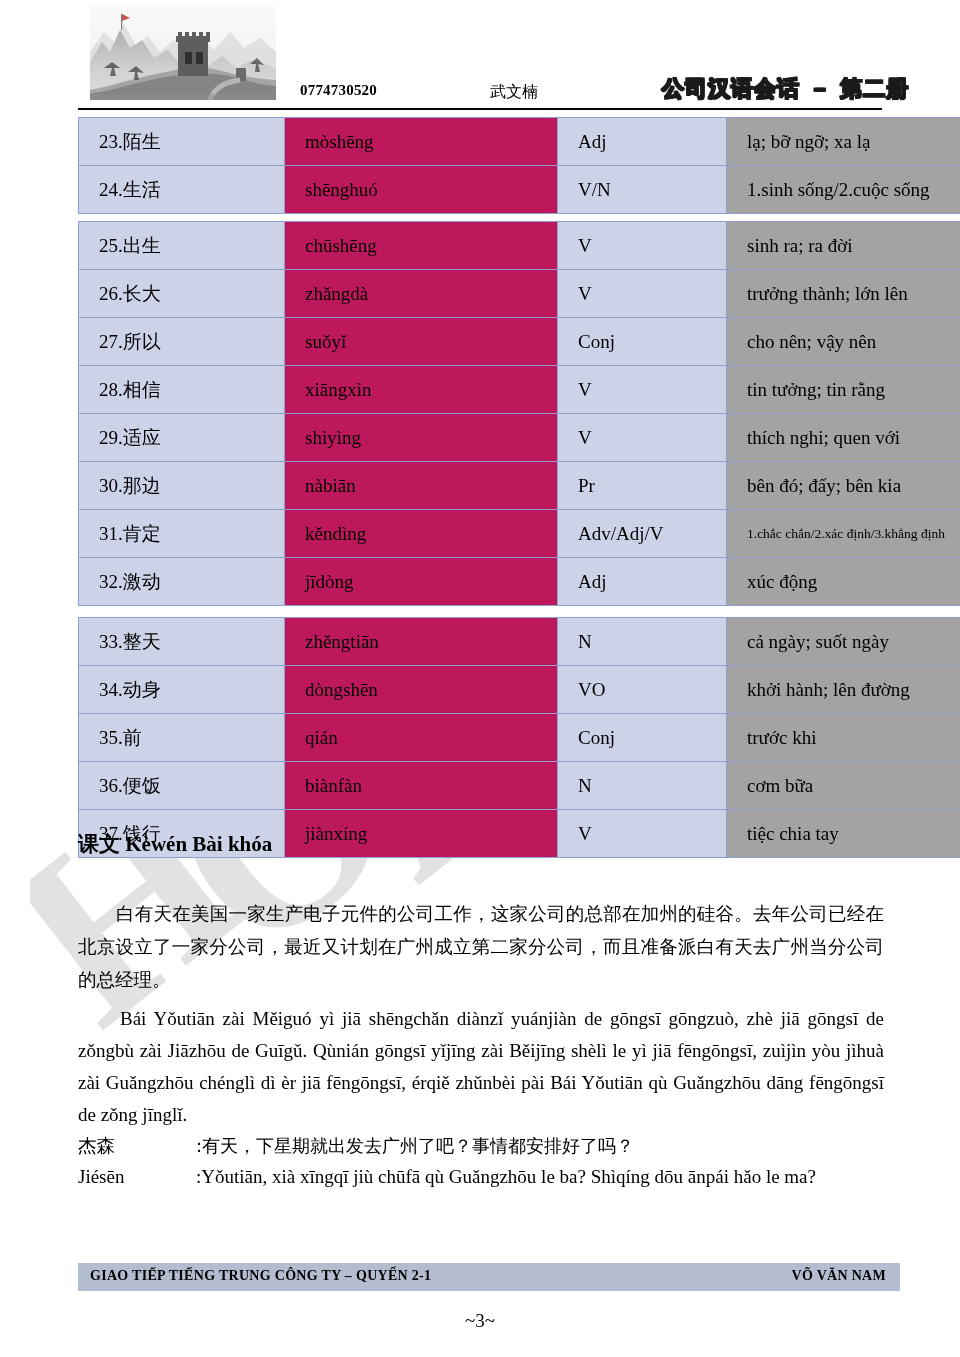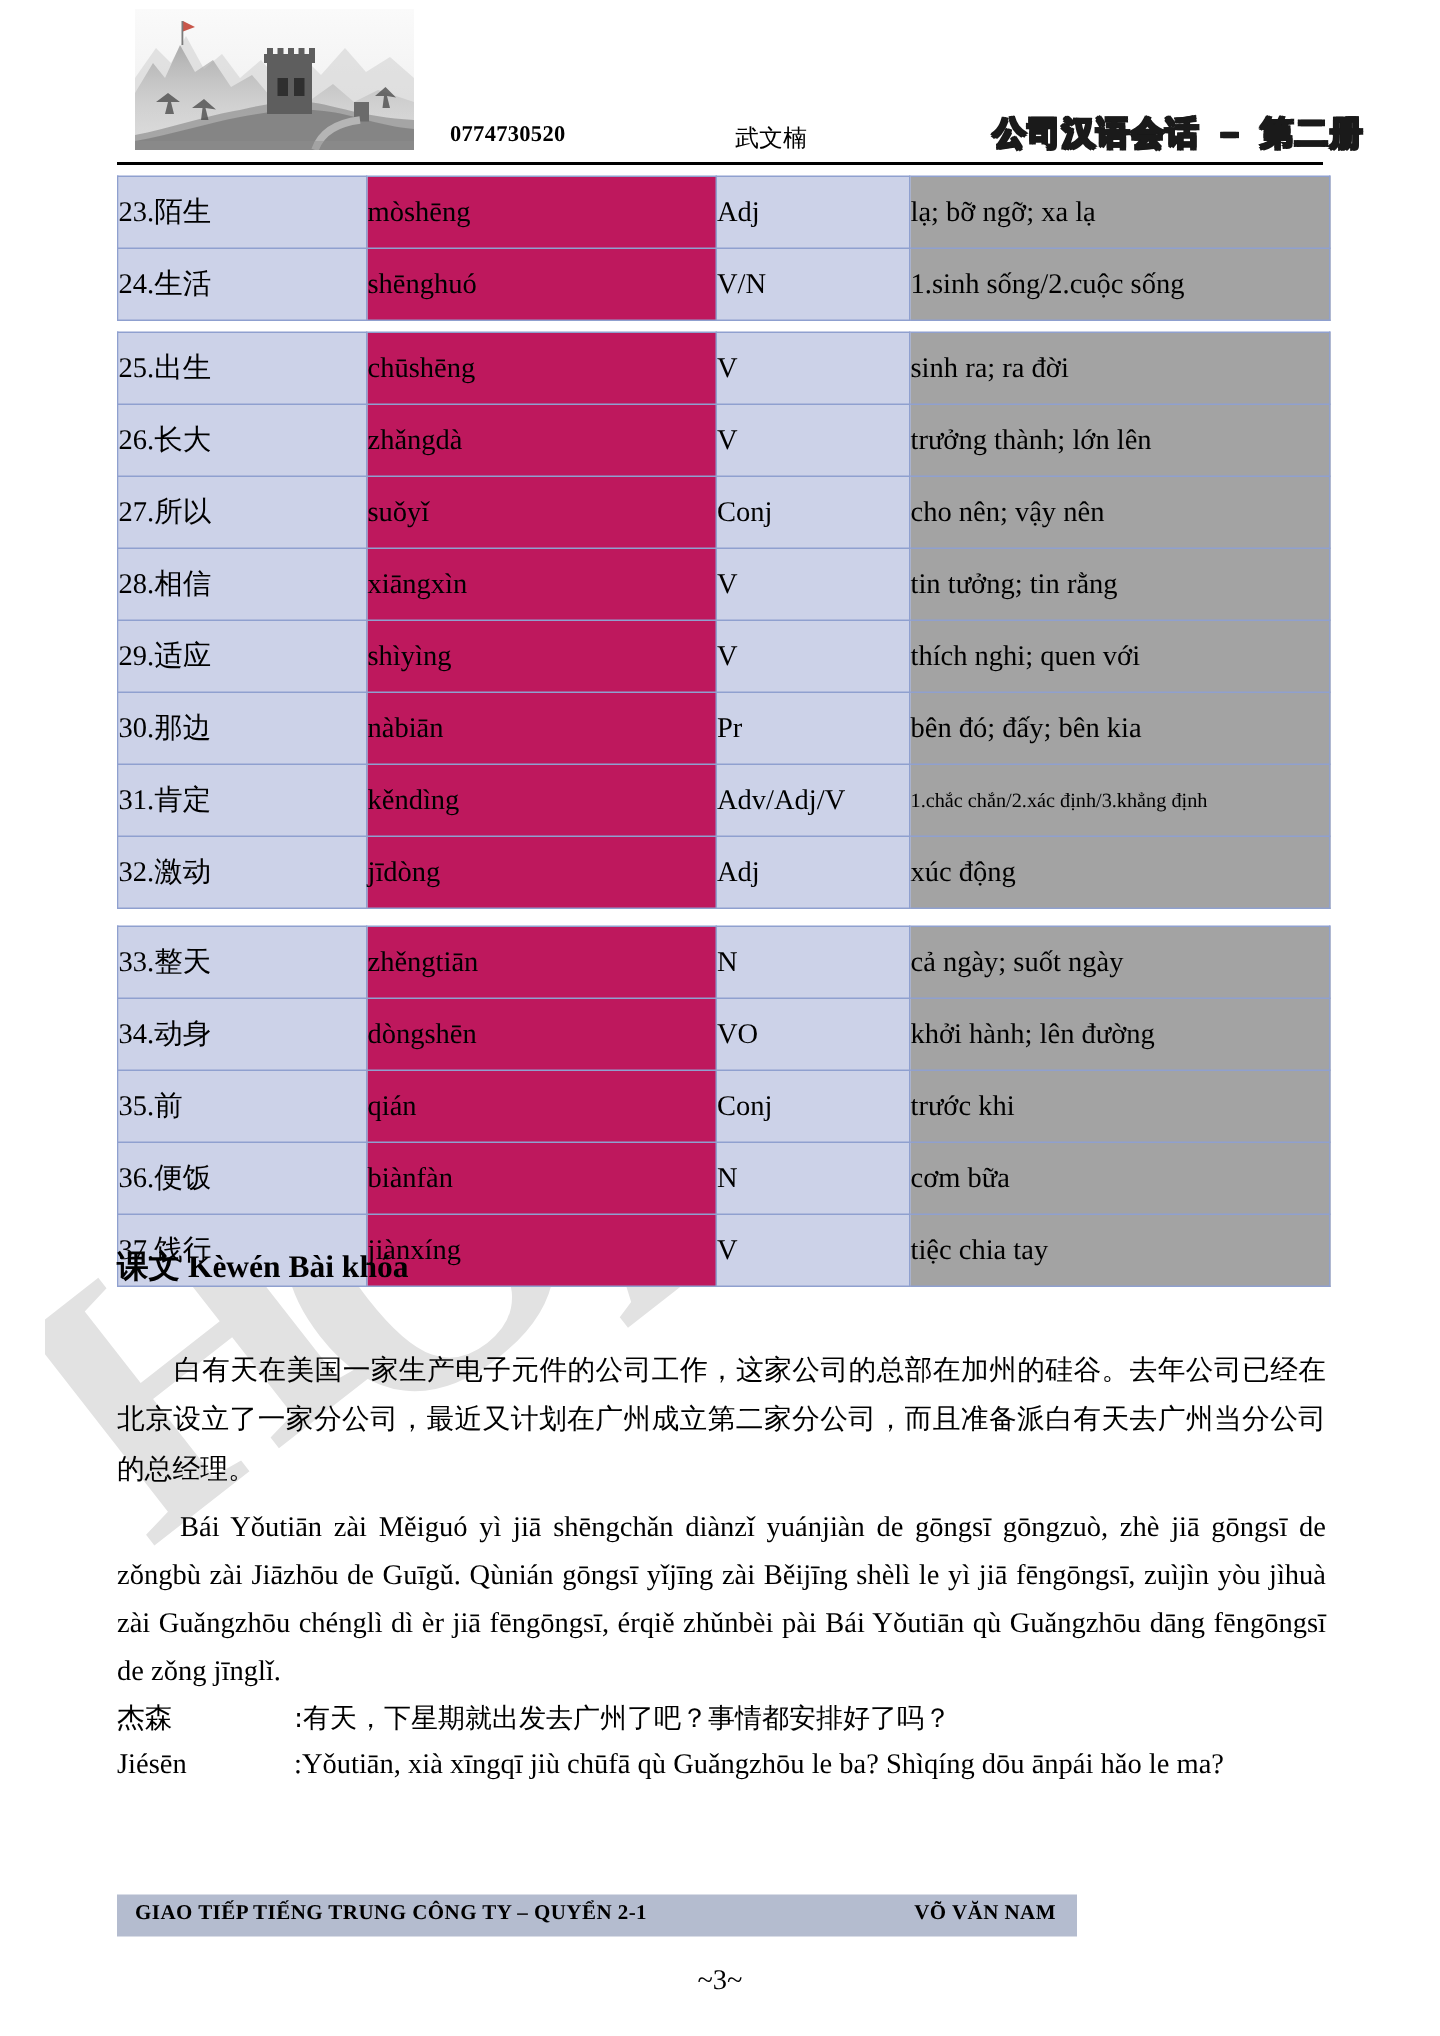--- a/index.html
+++ b/index.html
@@ -104,21 +104,21 @@
   .vocab-block {
     position: absolute;
     left: 78px;
     width: 804px;
     border-collapse: collapse;
     table-layout: fixed;
     z-index: 2;
   }
   .vocab-block td {
     border: 1px solid #8fa0cf;
-    padding: 0 0;
+    padding: 0 20px;
     font-size: 19px;
     line-height: 1.15;
     vertical-align: middle;
     font-family: "Liberation Serif", "DejaVu Serif", serif;
   }
   .c-word  { width: 165px; background: #ccd2e8; }
   .c-pinyin{ width: 232px; background: #be185d; }
   .c-pos   { width: 128px; background: #ccd2e8; text-align: left; }
   .c-mean  { width: 279px; background: #a3a3a3; }
   .c-mean.small { font-size: 13.5px; }
@@ -201,21 +201,21 @@
   .dlg-text.cn {
     font-family: "DejaVu Sans", sans-serif;
     font-size: 18px;
   }
 
   
   .footer-bar {
     position: absolute;
     left: 78px;
     top: 1263px;
-    width: 640px;
+    width: 822px;
     height: 28px;
     background: #b4bccf;
     z-index: 2;
   }
   .footer-left {
     position: absolute;
     left: 12px;
     top: 5px;
     font-size: 14px;
     font-weight: bold;

